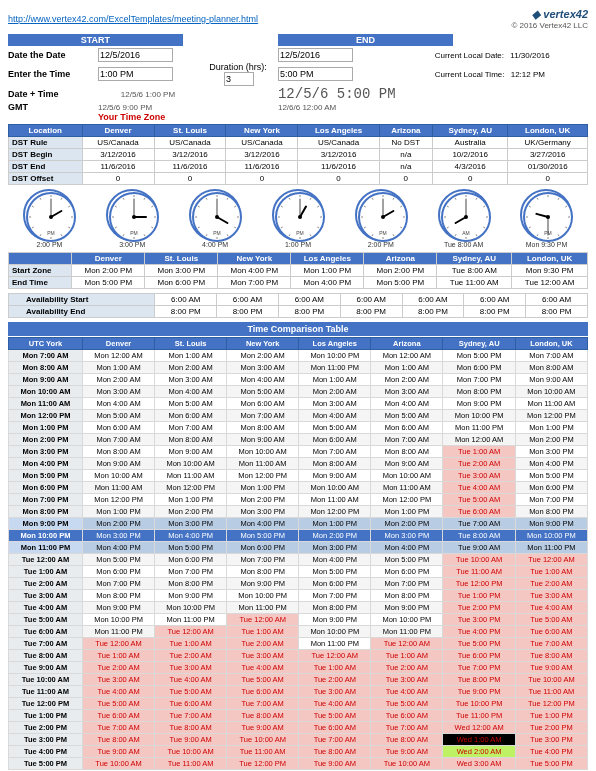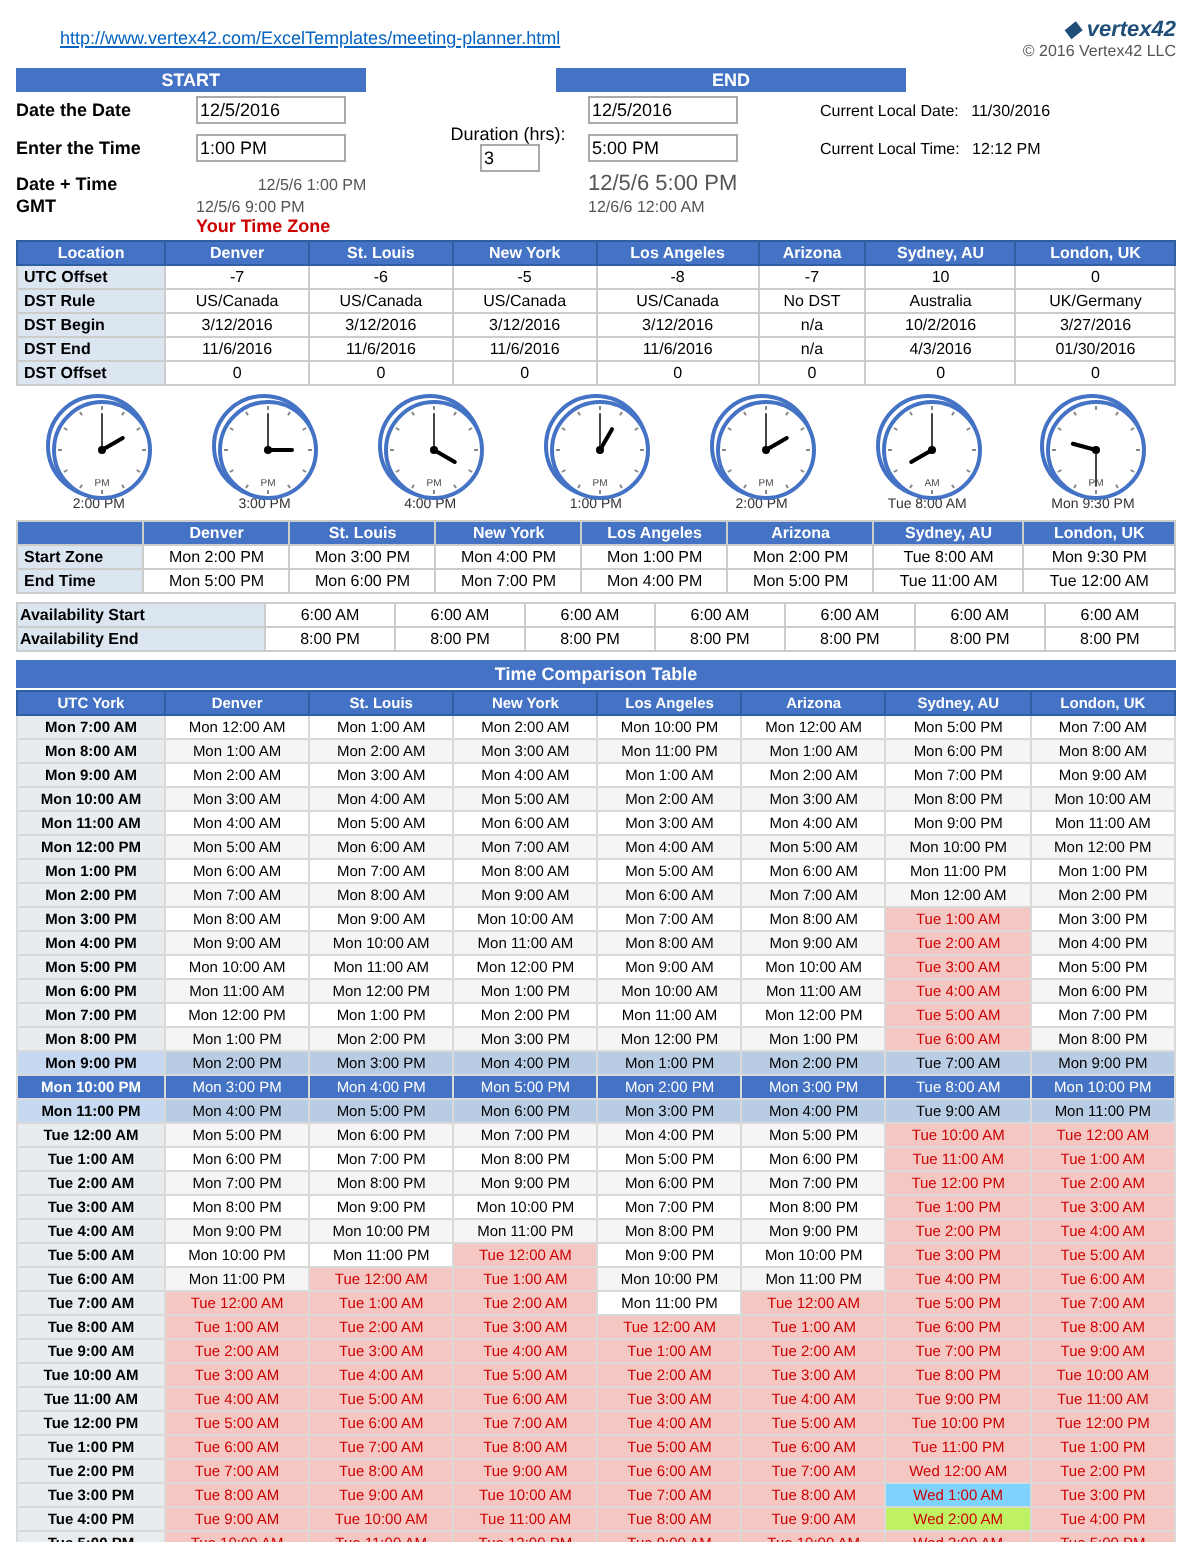--- a/index.html
+++ b/index.html
@@ -1,20 +1,20 @@
 <!DOCTYPE html>
 <html><head>
   <meta charset="utf-8">
   <style>
     * { box-sizing: border-box; margin: 0; padding: 0; }
     body { font-family: Arial, sans-serif; font-size: 10px; background: #fff; width: 596px; }
     .page { width: 596px; padding: 8px; background: #fff; }
     .header { display: flex; justify-content: space-between; align-items: center; margin-bottom: 4px; }
     .title { font-size: 16px; font-weight: bold; color: #1f4e79; }
-    .link { font-size: 9px; color: #0563c1; text-decoration: underline; margin-left: 22px; }
+    .link { font-size: 9px; color: #0563c1; text-decoration: underline; }
     .copyright { font-size: 8px; color: #555; text-align: right; }
     .se-block { background: #4472c4; color: #fff; font-weight: bold; text-align: center; font-size: 9px; padding: 1px; }
 
     
     .loc-table { width: 100%; border-collapse: collapse; font-size: 8px; margin-bottom: 4px; }
     .loc-table th { background: #4472c4; color: #fff; text-align: center; padding: 1px 2px; border: 1px solid #2e5fa3; font-weight: bold; }
     .loc-table td { border: 1px solid #ccc; text-align: center; padding: 1px 2px; }
     .loc-table .row-lbl { background: #dce6f1; font-weight: bold; text-align: left; padding-left: 3px; }
 
     
@@ -24,21 +24,21 @@
 
     
     .time-rows-table { width: 100%; border-collapse: collapse; font-size: 8px; margin-bottom: 4px; }
     .time-rows-table td { border: 1px solid #ccc; text-align: center; padding: 1px 2px; }
     .time-rows-table .row-lbl { background: #dce6f1; font-weight: bold; text-align: left; padding-left: 3px; }
     .time-rows-table .header-cell { background: #4472c4; color: #fff; font-weight: bold; }
 
     
     .avail-table { width: 100%; border-collapse: collapse; font-size: 8px; margin-bottom: 4px; }
     .avail-table td { border: 1px solid #ccc; text-align: center; padding: 1px 2px; }
-    .avail-table .row-lbl { background: #dce6f1; font-weight: bold; text-align: left; padding-left: 1px; }
+    .avail-table .row-lbl { background: #dce6f1; font-weight: bold; text-align: left; padding-left: 17px; }
 
     
     .tc-header { background: #4472c4; color: #fff; text-align: center; font-weight: bold; font-size: 9px; padding: 2px; margin-bottom: 1px; }
     .tc-table { width: 100%; border-collapse: collapse; font-size: 7.5px; }
     .tc-table th { background: #4472c4; color: #fff; text-align: center; padding: 1px 2px; border: 1px solid #2e5fa3; font-weight: bold; position: sticky; top: 0; }
     .tc-table td { border: 1px solid #d9d9d9; text-align: center; padding: 1px 1px; white-space: nowrap; }
     .tc-table .utc-col { background: #e9ecef; font-weight: bold; }
   </style>
 </head>
 <body>
@@ -88,21 +88,21 @@
       <td><input type="text" style="width: 75px; font-size: 9px; border: 1px solid rgb(170, 170, 170); padding: 1px;" value="5:00 PM"></td>
       <td style="font-size:8px;">
         <span>Current Local Time:</span>
         <span style="margin-left:4px;">12:12 PM</span>
       </td>
     </tr>
     <tr>
       <td style="font-weight:bold;">Date + Time</td>
       <td style="font-size:8px; color:#555;text-align:center;">12/5/6 1:00 PM</td>
       <td></td>
-      <td style="font-size:11px; color:#555;">12/5/6 5:00 PM</td>
+      <td style="font-size:14px; color:#555;font-family:Liberation Mono, monospace;">12/5/6 5:00 PM</td>
       <td></td>
     </tr>
     <tr>
       <td style="font-weight:bold;">GMT</td>
       <td style="font-size:8px; color:#555;">12/5/6 9:00 PM</td>
       <td></td>
       <td style="font-size:8px; color:#555;">12/6/6 12:00 AM</td>
       <td></td>
     </tr>
     <tr>
@@ -120,30 +120,20 @@
         <th>Denver</th>
         <th>St. Louis</th>
         <th>New York</th>
         <th>Los Angeles</th>
         <th>Arizona</th>
         <th>Sydney, AU</th>
         <th>London, UK</th>
       </tr>
     </thead>
     <tbody id="loc-tbody">
-        <tr>
-          <td class="row-lbl">UTC Offset</td>
-          <td>-7</td>
-          <td>-6</td>
-          <td>-5</td>
-          <td>-8</td>
-          <td>-7</td>
-          <td>10</td>
-          <td>0</td>
-        </tr>
         <tr>
           <td class="row-lbl">DST Rule</td>
           <td>US/Canada</td>
           <td>US/Canada</td>
           <td>US/Canada</td>
           <td>US/Canada</td>
           <td>No DST</td>
           <td>Australia</td>
           <td>UK/Germany</td>
         </tr>
@@ -732,21 +722,21 @@
           <td style="background: rgb(244, 199, 195); color: rgb(204, 0, 0);">Wed 12:00 AM</td>
           <td style="background: rgb(244, 199, 195); color: rgb(204, 0, 0);">Tue 2:00 PM</td>
         </tr>
         <tr style="background: rgb(255, 255, 255);">
           <td class="utc-col">Tue 3:00 PM</td>
           <td style="background: rgb(244, 199, 195); color: rgb(204, 0, 0);">Tue 8:00 AM</td>
           <td style="background: rgb(244, 199, 195); color: rgb(204, 0, 0);">Tue 9:00 AM</td>
           <td style="background: rgb(244, 199, 195); color: rgb(204, 0, 0);">Tue 10:00 AM</td>
           <td style="background: rgb(244, 199, 195); color: rgb(204, 0, 0);">Tue 7:00 AM</td>
           <td style="background: rgb(244, 199, 195); color: rgb(204, 0, 0);">Tue 8:00 AM</td>
-          <td style="background: #7dd3fc; color: rgb(204, 0, 0);">Wed 1:00 AM</td>
+          <td style="background: #000000; color: rgb(204, 0, 0);">Wed 1:00 AM</td>
           <td style="background: rgb(244, 199, 195); color: rgb(204, 0, 0);">Tue 3:00 PM</td>
         </tr>
         <tr style="background: rgb(245, 245, 245);">
           <td class="utc-col">Tue 4:00 PM</td>
           <td style="background: rgb(244, 199, 195); color: rgb(204, 0, 0);">Tue 9:00 AM</td>
           <td style="background: rgb(244, 199, 195); color: rgb(204, 0, 0);">Tue 10:00 AM</td>
           <td style="background: rgb(244, 199, 195); color: rgb(204, 0, 0);">Tue 11:00 AM</td>
           <td style="background: rgb(244, 199, 195); color: rgb(204, 0, 0);">Tue 8:00 AM</td>
           <td style="background: rgb(244, 199, 195); color: rgb(204, 0, 0);">Tue 9:00 AM</td>
           <td style="background: #bef264; color: rgb(204, 0, 0);">Wed 2:00 AM</td>

